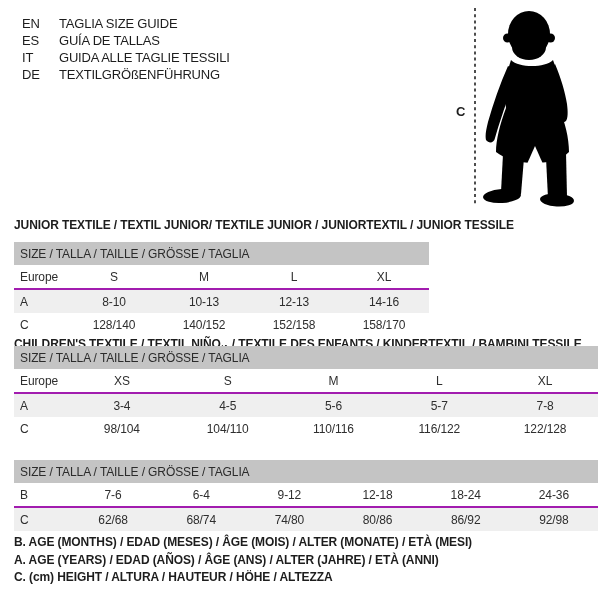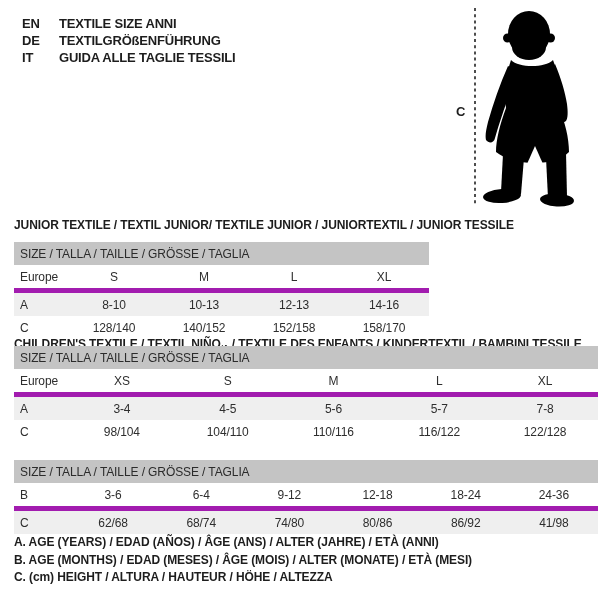--- a/index.html
+++ b/index.html
@@ -1,65 +1,69 @@
 <!DOCTYPE html>
 <html><head>
 <meta charset="utf-8">
 <style>
   html,body{margin:0;padding:0;background:#ffffff;}
   .page{position:relative;width:600px;height:600px;background:#ffffff;
         font-family:"Liberation Sans","DejaVu Sans",sans-serif;color:#1d1d1d;overflow:hidden;}
 
   
   .langs{position:absolute;left:22px;top:15px;}
-  .lang-row{display:flex;font-size:13px;font-weight:700;line-height:17px;letter-spacing:-0.2px;white-space:nowrap;}
+  .lang-row{display:flex;font-size:13px;font-weight:400;line-height:17px;letter-spacing:-0.2px;white-space:nowrap;}
   .lang-code{width:37px;flex:0 0 37px;}
 
   
   .figure{position:absolute;left:445px;top:0;width:155px;height:212px;}
   .figure svg{display:block;width:155px;height:212px;}
   .figure-label{position:absolute;left:456px;top:104px;font-size:13px;font-weight:700;}
 
   
   .tbl-title{position:absolute;left:14px;font-size:12px;font-weight:700;letter-spacing:-0.1px;white-space:nowrap;line-height:16px;}
   .tbl-title .sub{font-size:8px;vertical-align:-2px;}
 
   
   .size-table{position:absolute;left:14px;border-collapse:collapse;table-layout:fixed;
               font-size:12px;color:#2e2e2e;letter-spacing:-0.1px;}
   .size-table td{height:23px;padding:0;text-align:center;line-height:16px;overflow:hidden;white-space:nowrap;}
   .size-table td.lbl{text-align:left;padding-left:6px;}
   .size-table tr.hdr td{background:#c4c4c4;text-align:left;padding-left:6px;color:#2b2b2b;}
-  .size-table tr.first td{border-bottom:5px solid #a21caf;}
+  .size-table tr.first td{border-bottom:2px solid #a21caf;}
   .size-table tr.alt td{background:#efefef;}
   .t1{top:242px;width:415px;}
   .t2{top:346px;width:584px;}
   .t3{top:460px;width:584px;}
 
   
   .notes{position:absolute;left:14px;top:534px;font-size:12px;font-weight:700;line-height:17.5px;letter-spacing:-0.1px;}
   .notes div{white-space:nowrap;}
 </style>
 </head>
 <body>
 
 <div class="page">
 
   <div class="langs">
     <div class="lang-row">
       <span class="lang-code">EN</span>
-      <span>TEXTILE SIZE ANNI</span>
+      <span>TAGLIA SIZE GUIDE</span>
+    </div>
+    <div class="lang-row">
+      <span class="lang-code">ES</span>
+      <span>GUÍA DE TALLAS</span>
+    </div>
+    <div class="lang-row">
+      <span class="lang-code">IT</span>
+      <span>GUIDA ALLE TAGLIE TESSILI</span>
     </div>
     <div class="lang-row">
       <span class="lang-code">DE</span>
       <span>TEXTILGRÖßENFÜHRUNG</span>
-    </div>
-    <div class="lang-row">
-      <span class="lang-code">IT</span>
-      <span>GUIDA ALLE TAGLIE TESSILI</span>
     </div>
   </div>
 
   <div class="figure">
     <svg viewBox="0 0 155 212">
       <line x1="30" y1="8" x2="30" y2="206" stroke="#4d4d4d" stroke-width="2" stroke-dasharray="3 3.2"></line>
       <g fill="#000000">
         <ellipse cx="84" cy="34" rx="21" ry="23"></ellipse>
         <ellipse cx="84" cy="47" rx="17" ry="13"></ellipse>
         <circle cx="62.5" cy="38" r="4.5"></circle>
@@ -172,38 +176,38 @@
         <col>
         <col>
         <col>
       </colgroup>
     <tbody>
         <tr class="hdr">
       <td colspan="7">SIZE / TALLA / TAILLE / GRÖSSE / TAGLIA</td>
     </tr>
     <tr class="first">
       <td class="lbl">B</td>
-      <td>3-6</td>
+      <td>7-6</td>
       <td>6-4</td>
       <td>9-12</td>
       <td>12-18</td>
       <td>18-24</td>
       <td>24-36</td>
     </tr>
     <tr class="alt">
       <td class="lbl">C</td>
       <td>62/68</td>
       <td>68/74</td>
       <td>74/80</td>
       <td>80/86</td>
       <td>86/92</td>
-      <td>41/98</td>
+      <td>92/98</td>
     </tr>
   </tbody>
     </table>
 
   <div class="notes">
+    <div>B. AGE (MONTHS) / EDAD (MESES) / ÂGE (MOIS) / ALTER (MONATE) / ETÀ (MESI)</div>
     <div>A. AGE (YEARS) / EDAD (AÑOS) / ÂGE (ANS) / ALTER (JAHRE) / ETÀ (ANNI)</div>
-    <div>B. AGE (MONTHS) / EDAD (MESES) / ÂGE (MOIS) / ALTER (MONATE) / ETÀ (MESI)</div>
     <div>C. (cm) HEIGHT / ALTURA / HAUTEUR / HÖHE / ALTEZZA</div>
   </div>
 
 </div>
 
 </body></html>

